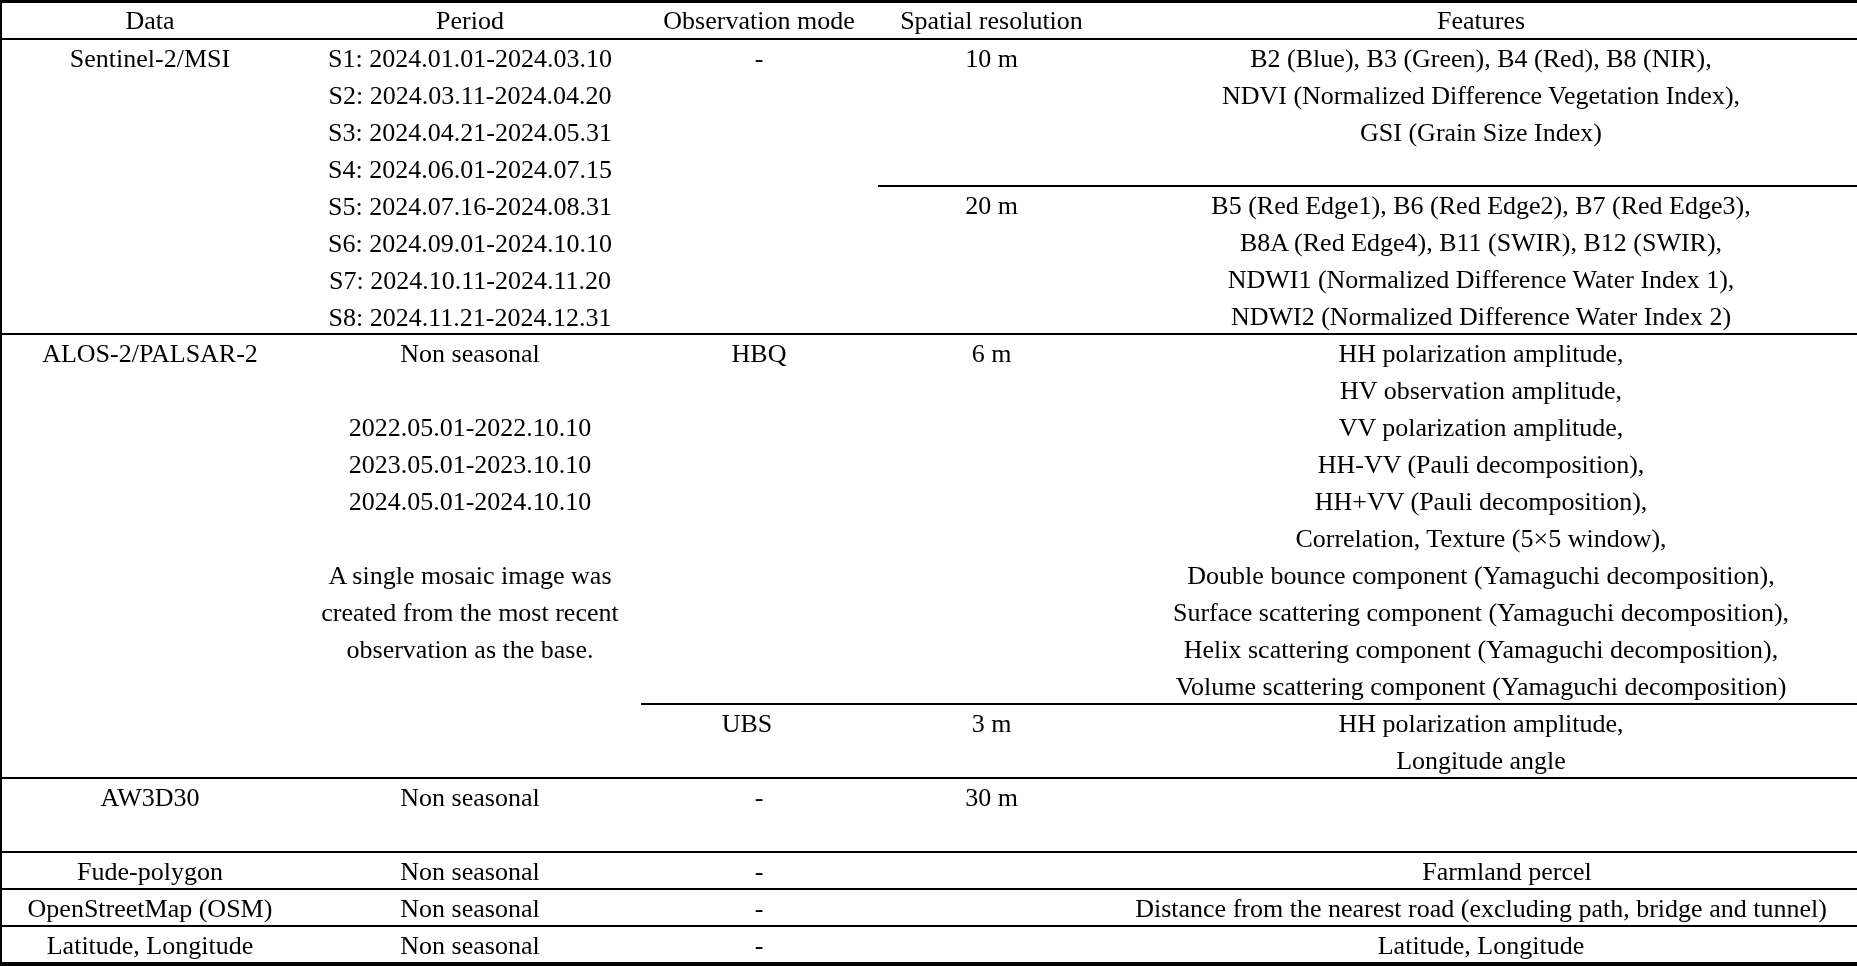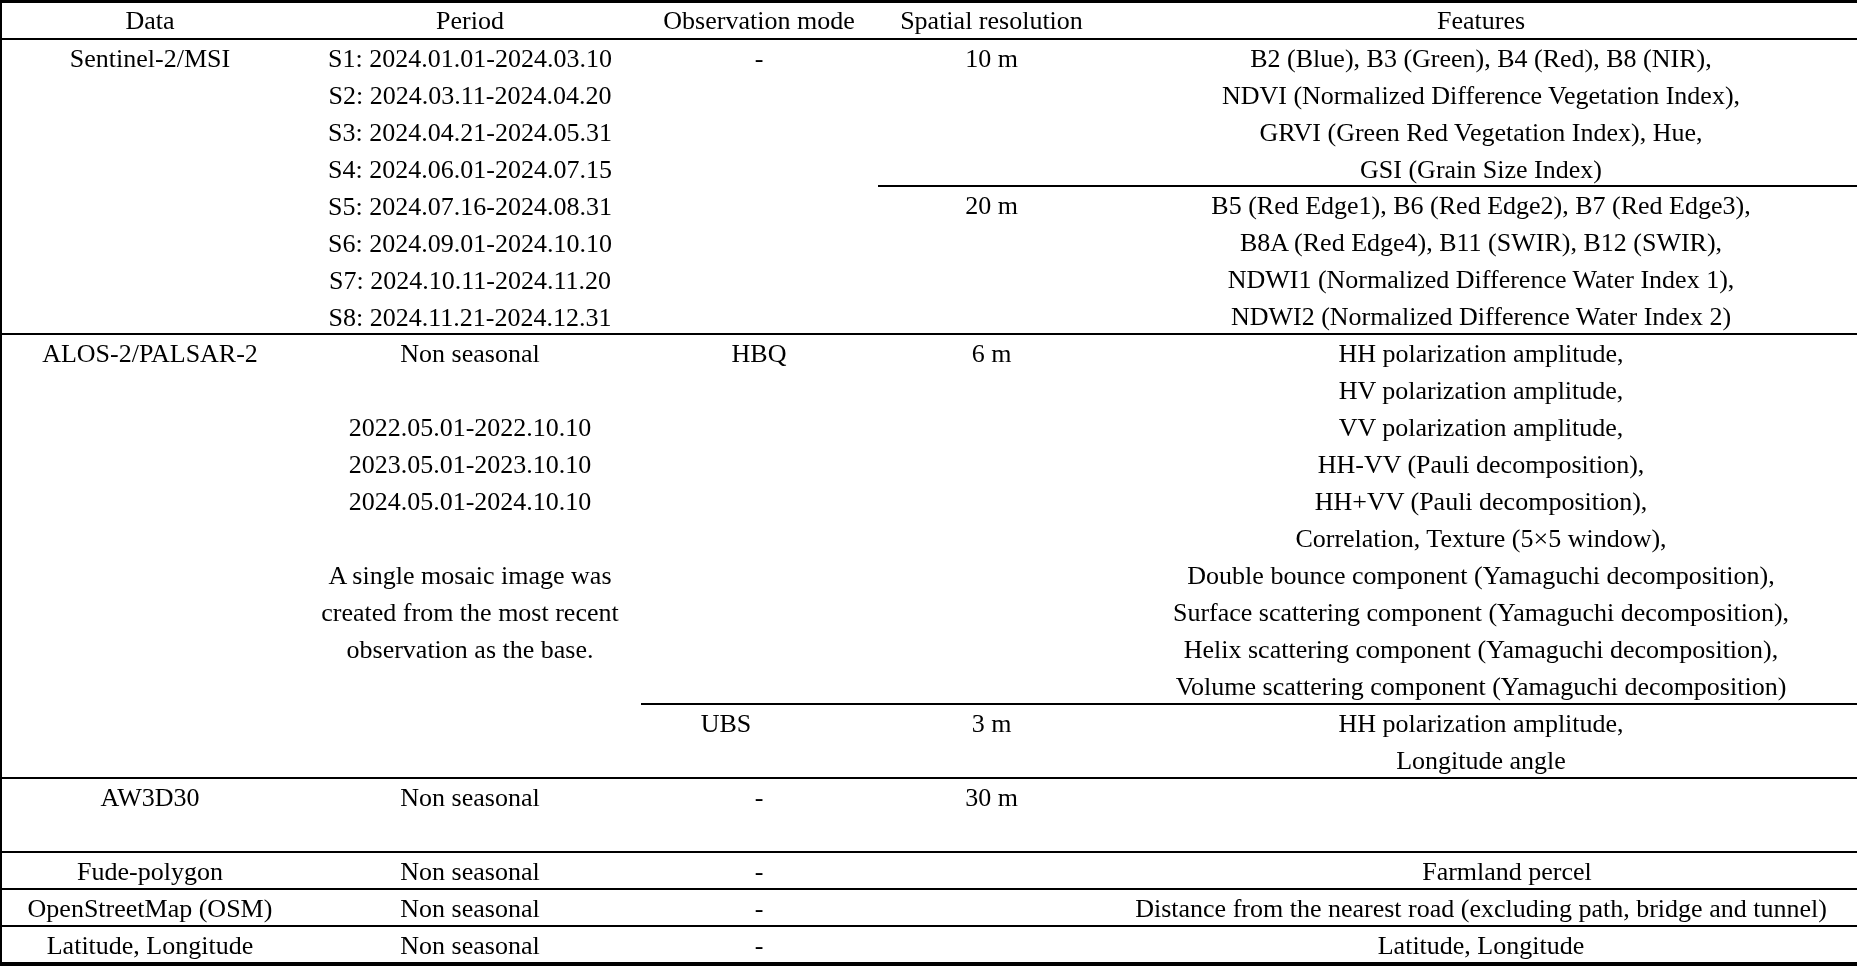--- a/index.html
+++ b/index.html
@@ -95,21 +95,20 @@
   </div>
   <div class="cell" style="left:640px;top:40px;width:238px;height:293px;">
     <span class="ln">-</span>
   </div>
   <div class="cell" style="left:878px;top:40px;width:227px;height:145px;">
     <span class="ln">10 m</span>
   </div>
   <div class="cell" style="left:1105px;top:40px;width:752px;height:145px;">
     <span class="ln">B2 (Blue), B3 (Green), B4 (Red), B8 (NIR),</span>
     <span class="ln">NDVI (Normalized Difference Vegetation Index),</span>
-    <span class="ln">GRVI (Green Red Vegetation Index), Hue,</span>
     <span class="ln">GSI (Grain Size Index)</span>
   </div>
   <div class="cell" style="left:878px;top:187px;width:227px;height:146px;">
     <span class="ln">20 m</span>
   </div>
   <div class="cell" style="left:1105px;top:187px;width:752px;height:146px;">
     <span class="ln">B5 (Red Edge1), B6 (Red Edge2), B7 (Red Edge3),</span>
     <span class="ln">B8A (Red Edge4), B11 (SWIR), B12 (SWIR),</span>
     <span class="ln">NDWI1 (Normalized Difference Water Index 1),</span>
     <span class="ln">NDWI2 (Normalized Difference Water Index 2)</span>
@@ -130,31 +129,31 @@
     <span class="ln">observation as the base.</span>
   </div>
   <div class="cell" style="left:640px;top:335px;width:238px;height:368px;">
     <span class="ln">HBQ</span>
   </div>
   <div class="cell" style="left:878px;top:335px;width:227px;height:368px;">
     <span class="ln">6 m</span>
   </div>
   <div class="cell" style="left:1105px;top:335px;width:752px;height:368px;">
     <span class="ln">HH polarization amplitude,</span>
-    <span class="ln">HV polarization amplitude,</span>
+    <span class="ln">HV observation amplitude,</span>
     <span class="ln">VV polarization amplitude,</span>
     <span class="ln">HH-VV (Pauli decomposition),</span>
     <span class="ln">HH+VV (Pauli decomposition),</span>
     <span class="ln">Correlation, Texture (5×5 window),</span>
     <span class="ln">Double bounce component (Yamaguchi decomposition),</span>
     <span class="ln">Surface scattering component (Yamaguchi decomposition),</span>
     <span class="ln">Helix scattering component (Yamaguchi decomposition),</span>
     <span class="ln">Volume scattering component (Yamaguchi decomposition)</span>
   </div>
-  <div class="cell" style="left:607px;top:705px;width:238px;height:72px;">
+  <div class="cell" style="left:628px;top:705px;width:238px;height:72px;">
     <span class="ln">UBS</span>
   </div>
   <div class="cell" style="left:878px;top:705px;width:227px;height:72px;">
     <span class="ln">3 m</span>
   </div>
   <div class="cell" style="left:1105px;top:705px;width:752px;height:72px;">
     <span class="ln">HH polarization amplitude,</span>
     <span class="ln">Longitude angle</span>
   </div>
 

